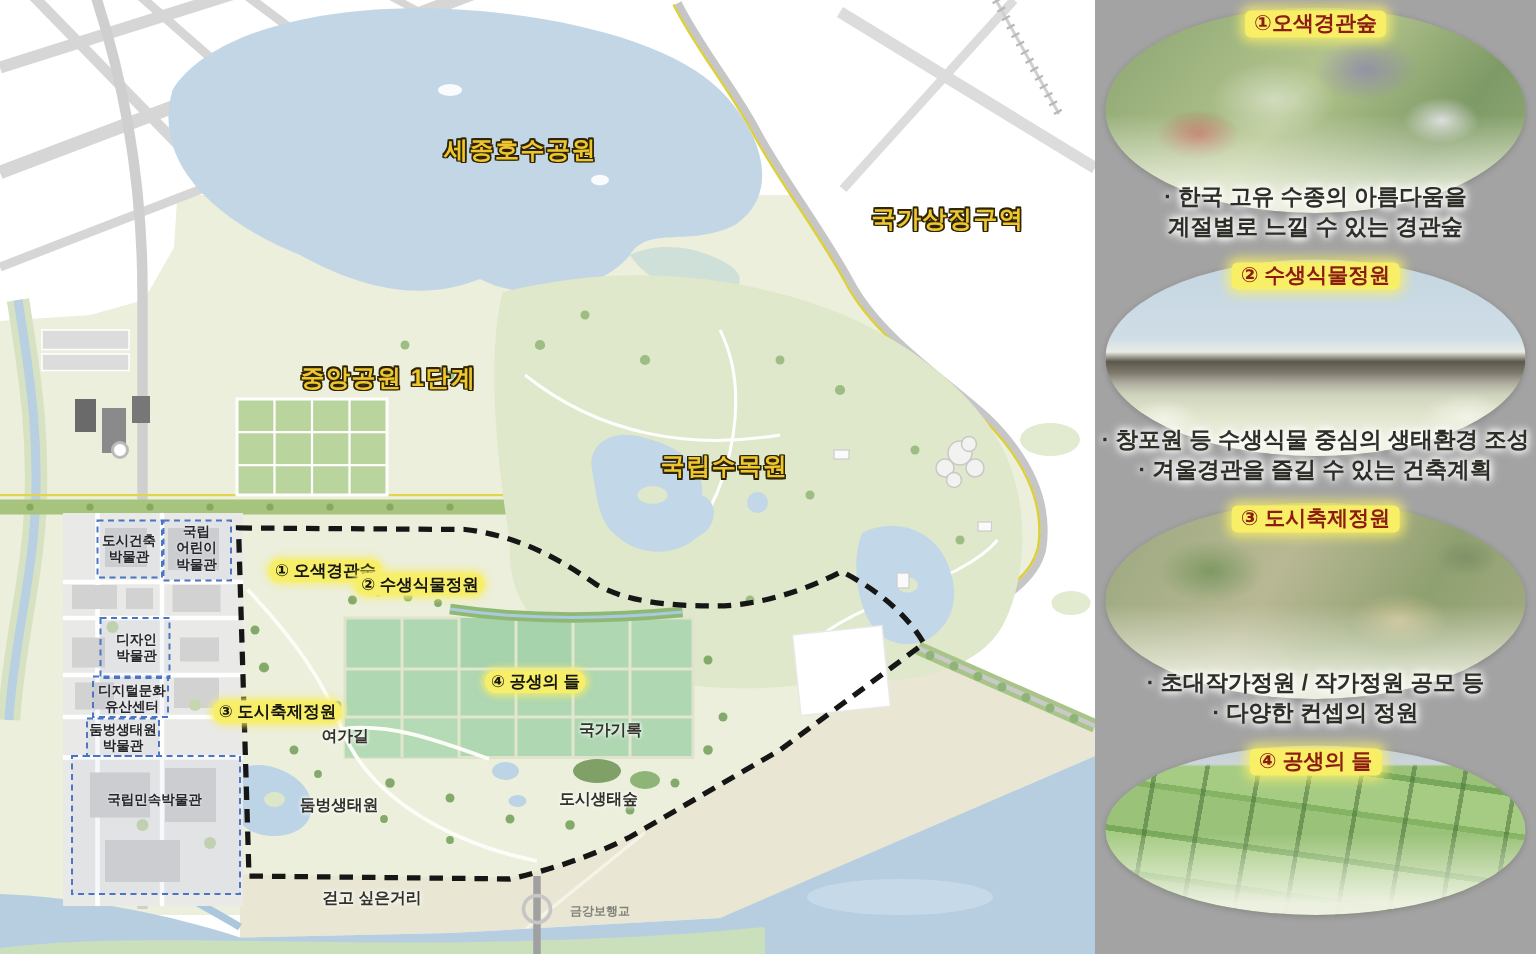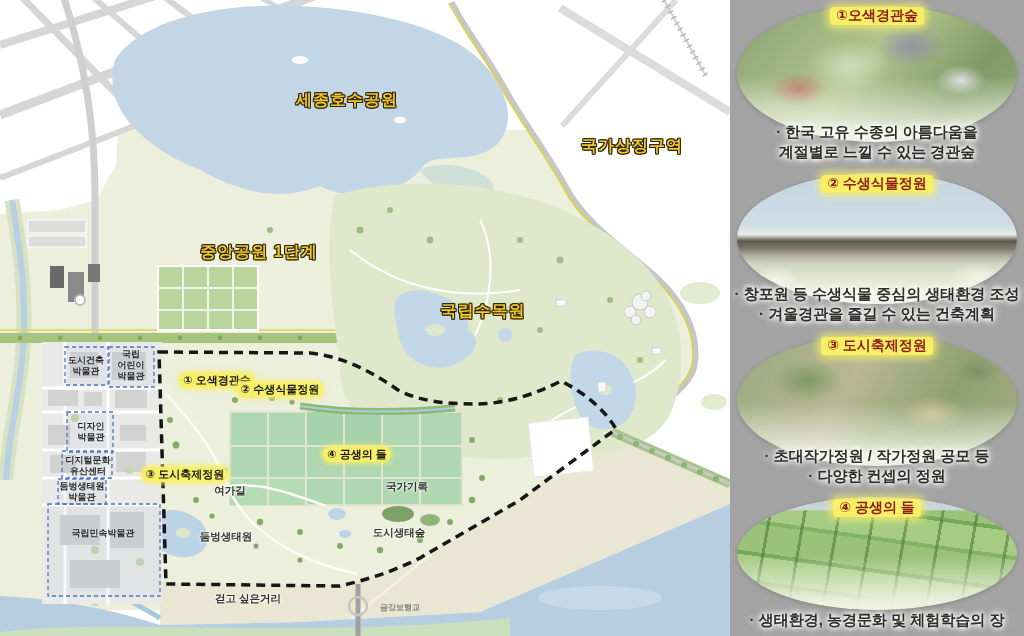--- a/index.html
+++ b/index.html
@@ -331,17 +331,16 @@
     <div class="card c3">
       <div class="oval photo3"></div>
       <div class="card-title">③ 도시축제정원</div>
       <div class="card-desc">· 초대작가정원 / 작가정원 공모 등
 · 다양한 컨셉의 정원</div>
     </div>
 
     <div class="card c4">
       <div class="oval photo4"></div>
       <div class="card-title">④ 공생의 들</div>
-      <div class="card-desc">· 생태환경, 농경문화 및 체험학습의 장</div>
     </div>
 
   </aside>
 </div>
 
 </body></html>

